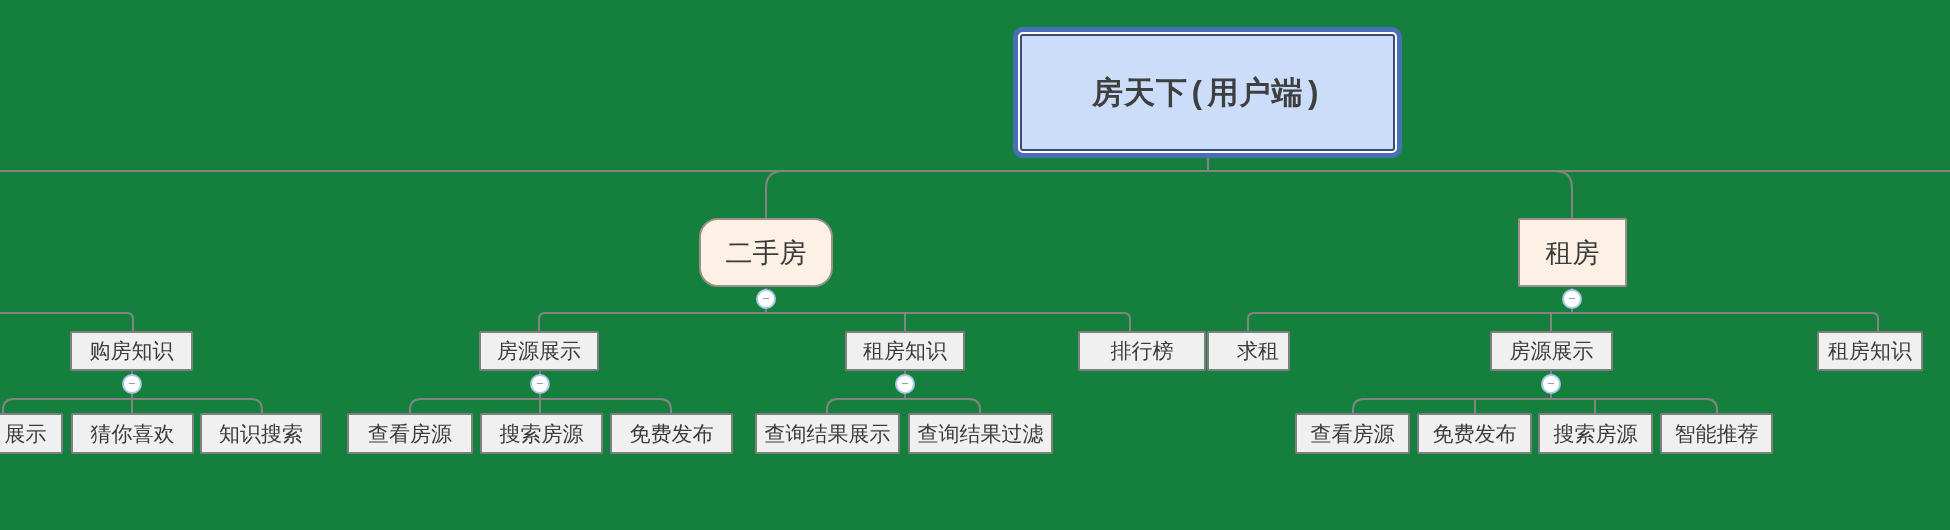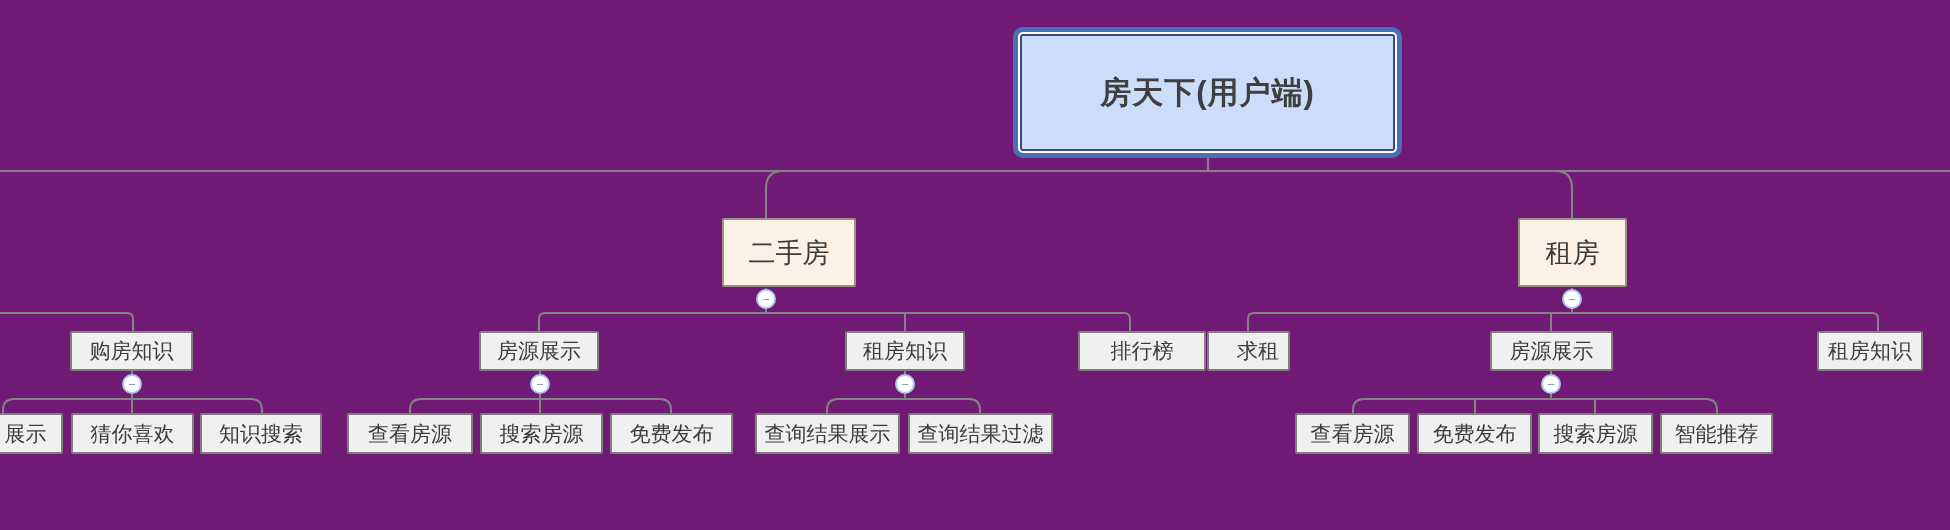--- a/index.html
+++ b/index.html
@@ -1,21 +1,21 @@
 <!DOCTYPE html>
 <html><head>
 <meta charset="utf-8">
 <style>
   html,body{margin:0;padding:0;background:#ffffff;}
   #canvas{
     position:relative;
     width:1950px;height:530px;
     overflow:hidden;
-    background:#701a75;
-    font-family:Liberation Sans, sans-serif;
+    background:#15803d;
+    font-family:Liberation Mono, monospace;
   }
   #wires{position:absolute;left:0;top:0;width:1950px;height:530px;}
 
   .node{
     position:absolute;
     box-sizing:border-box;
     display:flex;align-items:center;justify-content:center;
     color:#3b3b3b;
     white-space:nowrap;
     background:#f0f0f0;
@@ -97,21 +97,21 @@
     <path d="M1551 371 V399"></path>
     <path d="M1353 413 V410 Q1353 399 1364 399 H1706 Q1717 399 1717 410 V413"></path>
     <path d="M1475 399 V413"></path>
     <path d="M1595 399 V413"></path>
   </svg>
 
   <div class="root-outer">
     <div class="root-inner">房天下(用户端)</div>
   </div>
 
-  <div class="node topic" style="left:722px;top:218px;width:134px;">二手房</div>
+  <div class="node topic" style="left:699px;top:218px;width:134px;border-radius:19px;">二手房</div>
   <div class="node topic" style="left:1518px;top:218px;width:109px;">租房</div>
 
   <div class="node lvl3" style="left:70px;top:331px;width:123px;">购房知识</div>
   <div class="node lvl3" style="left:479px;top:331px;width:120px;">房源展示</div>
   <div class="node lvl3" style="left:845px;top:331px;width:120px;">租房知识</div>
   <div class="node lvl3" style="left:1078px;top:331px;width:128px;">排行榜</div>
   <div class="node lvl3" style="left:1207px;top:331px;width:83px;padding-left:19px;">求租</div>
   <div class="node lvl3" style="left:1490px;top:331px;width:123px;">房源展示</div>
   <div class="node lvl3" style="left:1817px;top:331px;width:106px;">租房知识</div>
 

